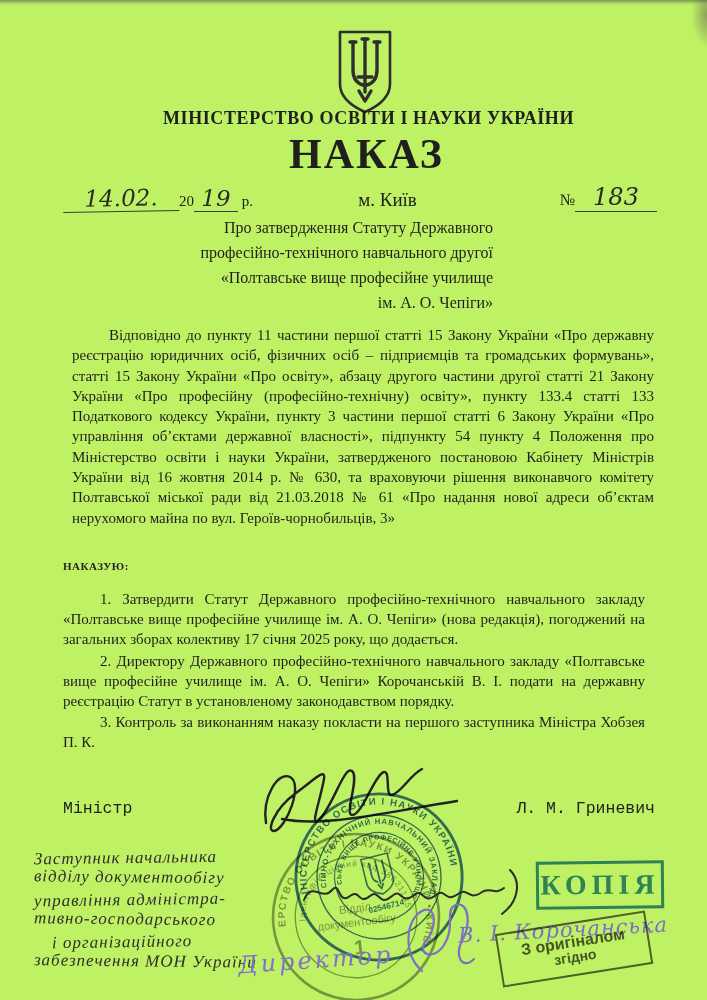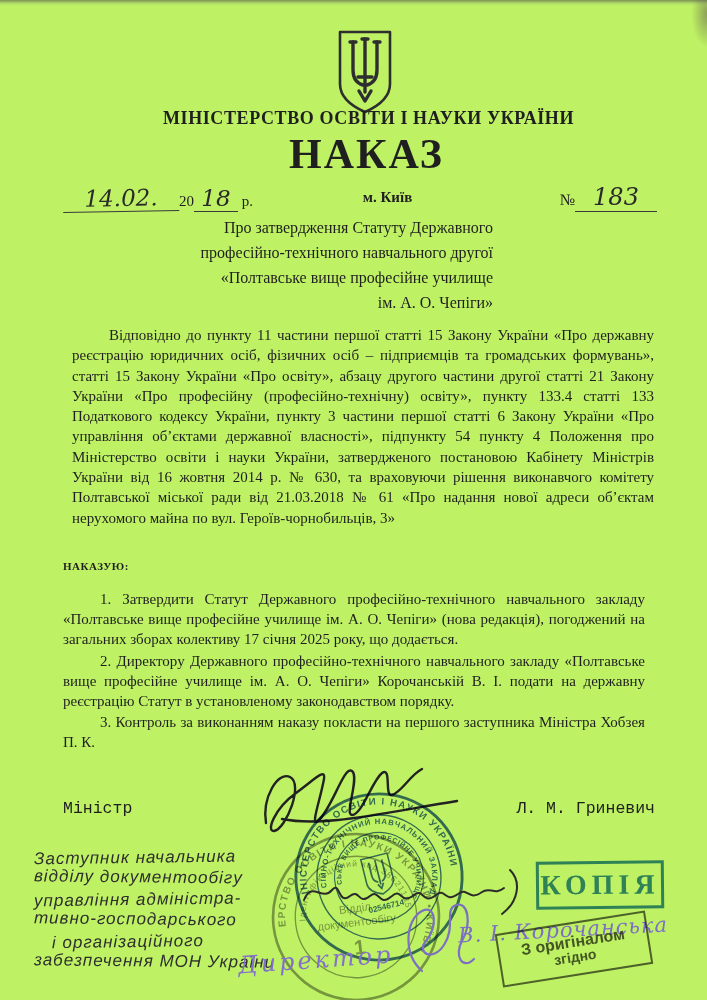--- a/index.html
+++ b/index.html
@@ -19,41 +19,41 @@
     text-indent:30px; font-weight:bold; font-size:18px; letter-spacing:.6px; }
   .nakaz { position:absolute; left:0; top:130px; width:707px; text-align:center;
     text-indent:26px; font-weight:bold; font-size:42px; letter-spacing:2px; }
   .date-row { position:absolute; left:63px; top:183px; width:594px; height:42px; font-size:15px; }
   .hw { font-family:"DejaVu Serif", serif; font-style:italic; color:#2a2a2a; }
   .date-left { position:absolute; left:0; top:2px; white-space:nowrap; }
   .uline { display:inline-block; text-align:center; border-bottom:1.6px solid #3a3a3a; }
   .dval { font-size:23px; width:116px; transform:rotate(-1deg); }
   .dyr  { font-size:23px; width:44px; }
   .city { position:absolute; left:0; top:6px; width:707px; margin-left:-63px;
-    text-align:center; text-indent:68px; font-weight:bold; font-size:15px; }
+    text-align:center; text-indent:68px; font-weight:normal; font-size:19px; }
   .num-group { position:absolute; right:0; top:0; white-space:nowrap; font-size:16px; }
   .nval { font-size:24px; width:82px; }
 
   
   .subject { position:absolute; left:63px; top:215px; width:430px;
     font-size:16px; line-height:25px;text-align:right; }
   .subject span { display:block; }
   .preamble { position:absolute; left:63px; top:316px; width:582px; margin:9px;
     font-size:15px; line-height:20.3px; text-align:justify; text-indent:37px; }
   .order-heading { position:absolute; left:63px; top:560px; font-weight:bold;
     font-size:11px; letter-spacing:.5px; }
   .items { position:absolute; left:63px; top:589px; width:582px; }
   .items p { margin:0 0 1px 0; font-size:15px; line-height:20.2px;
     text-align:justify; text-indent:37px; }
   .minister-row { position:absolute; left:63px; top:799px; width:592px; font-size:16.5px;font-family:Liberation Mono, monospace; }
   .minister-name { position:absolute; right:0; top:0; }
 
   
   .office-note { position:absolute; left:34px; top:846px; width:330px;
-    font-family:Liberation Sans, sans-serif; font-style:italic; font-size:17px;
+    font-family:Liberation Serif, serif; font-style:italic; font-size:17px;
     letter-spacing:1px; color:#2e2e2e; line-height:21px; }
   .office-note span { display:block; transform:rotate(-.8deg); }
   .office-note span:nth-child(2n){ transform:rotate(.6deg); }
   .office-note span:nth-child(5){ margin-left:18px; }
 
   
   .stamp { position:absolute; mix-blend-mode:multiply; }
   .seal-blue { left:292px; top:790px; transform:rotate(-14deg); opacity:.92; color:#3565c2; }
   .seal-gray { left:270px; top:831px; transform:rotate(-7deg); opacity:.7; color:#757575; }
   .copy-stamp { left:536px; top:861px; width:122px; height:42px;
@@ -99,21 +99,21 @@
         <path d="M25,49 h14"></path>
       </g>
     </g>
   </svg>
 
   <div class="ministry">МІНІСТЕРСТВО ОСВІТИ І НАУКИ УКРАЇНИ</div>
   <div class="nakaz">НАКАЗ</div>
 
   <div class="date-row">
     <span class="city">м. Київ</span>
-    <span class="date-left"><span class="hw uline dval">14.02.</span><span>20</span><span class="hw uline dyr">18</span>&nbsp;<span>р.</span></span>
+    <span class="date-left"><span class="hw uline dval">14.02.</span><span>20</span><span class="hw uline dyr">19</span>&nbsp;<span>р.</span></span>
     <span class="num-group"><span>№</span><span class="hw uline nval">183</span></span>
   </div>
 
   <div class="subject">
     <span>Про затвердження Статуту Державного</span>
     <span>професійно-технічного навчального другої</span>
     <span>«Полтавське вище професійне училище</span>
     <span>ім. А. О. Чепіги»</span>
   </div>
 

